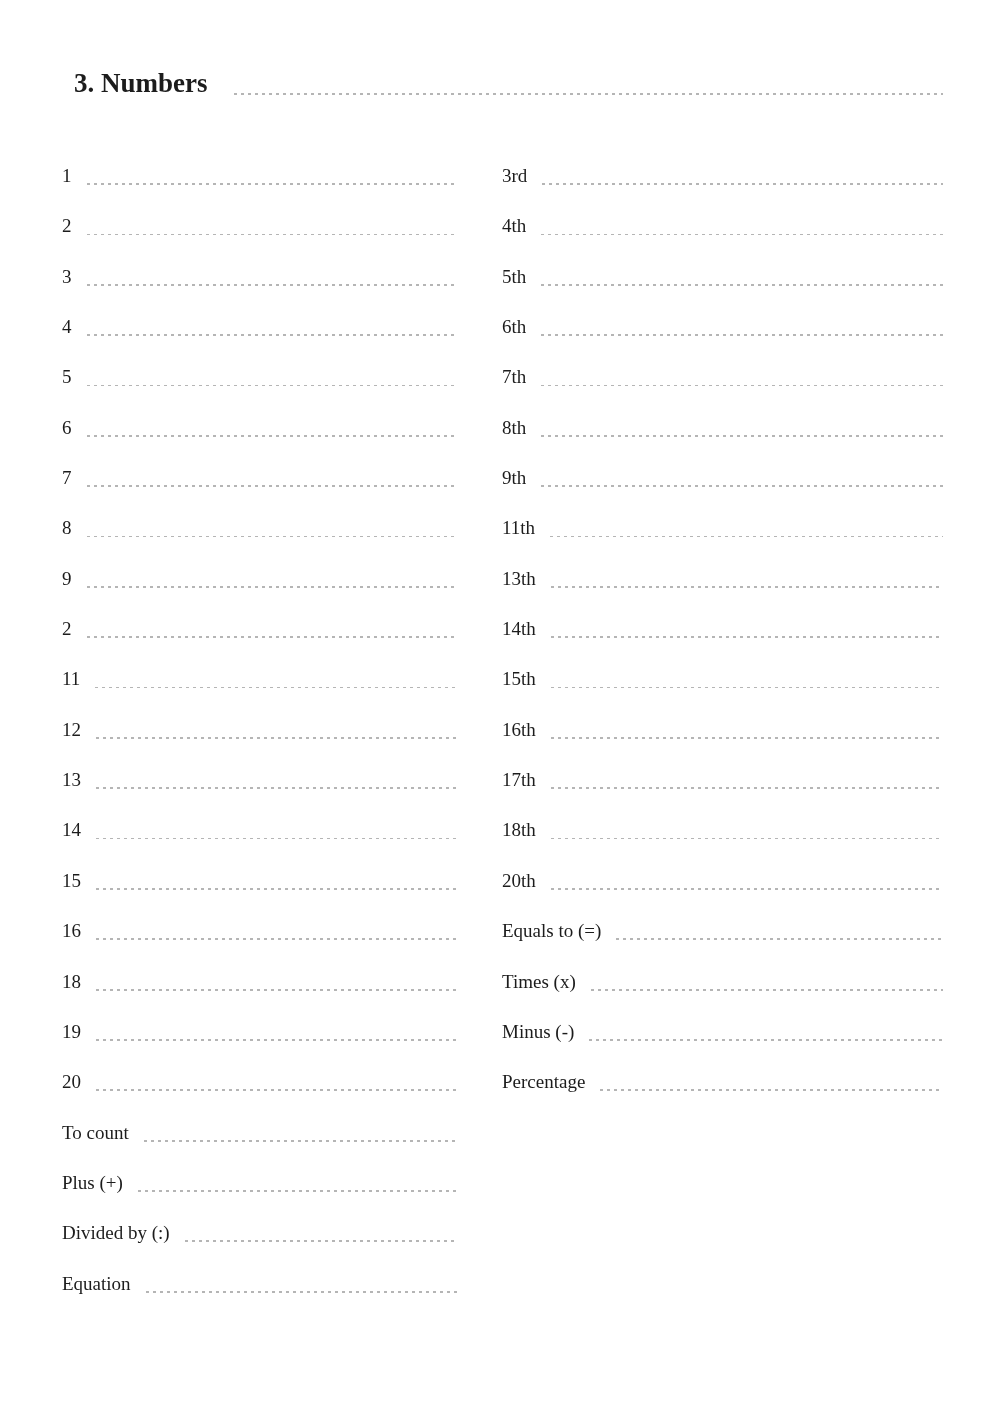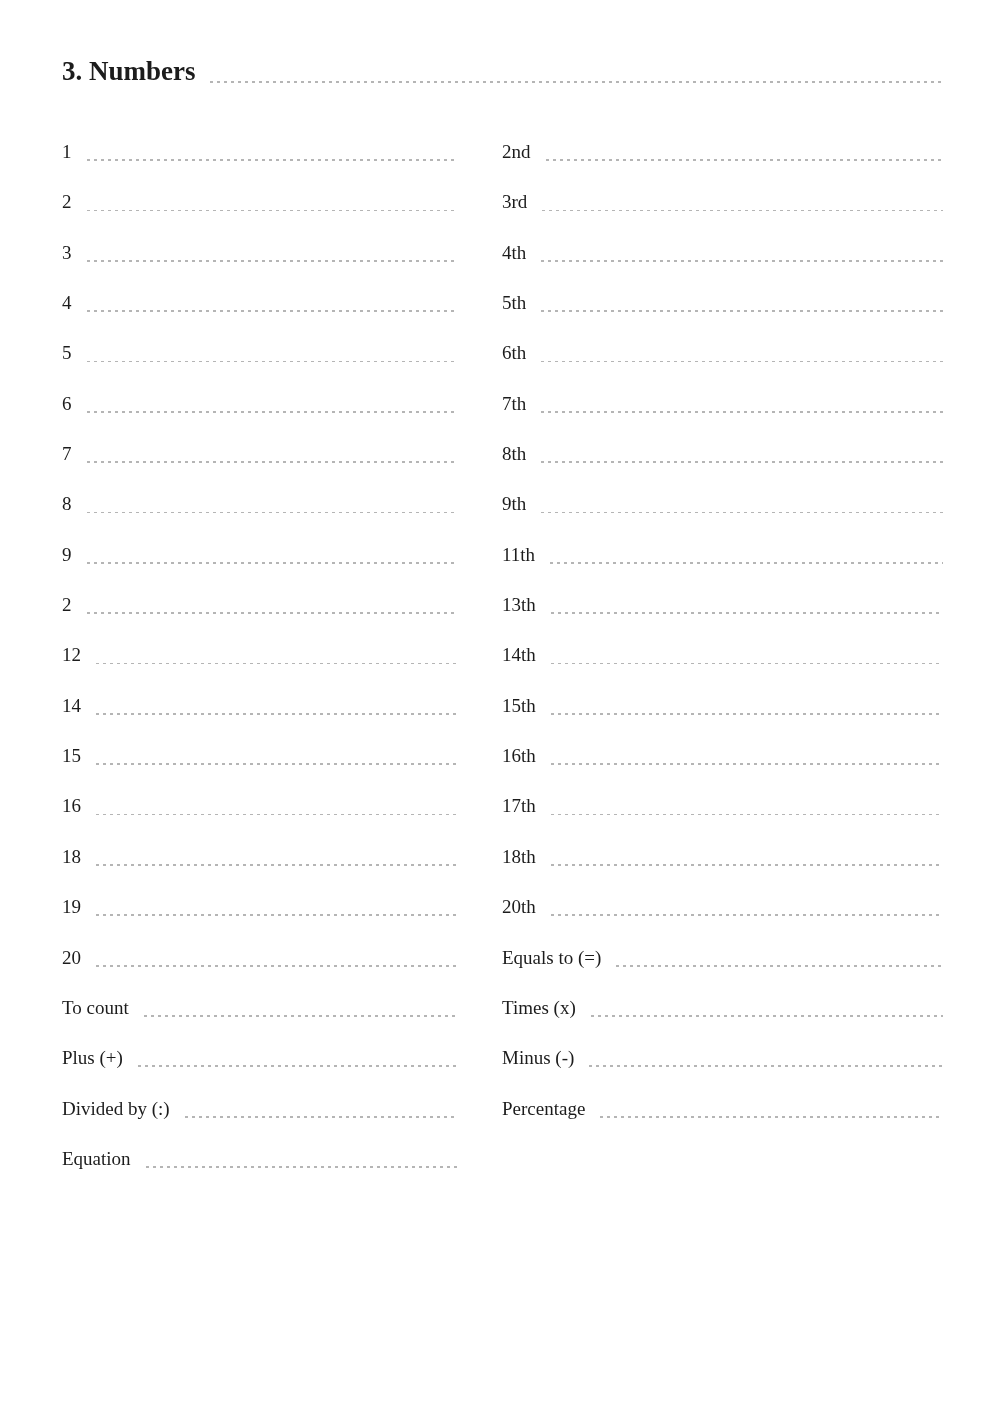--- a/index.html
+++ b/index.html
@@ -19,21 +19,21 @@
     height: 1414px;
     padding: 57px 57px 0 62px;
     background: #ffffff;
     overflow: hidden;
   }
   .title-row {
     display: flex;
     align-items: baseline;
   }
   .title {
-    margin: 0;
+    margin: 12px;
     font-size: 27px;
     line-height: 28px;
     font-weight: 700;
     white-space: nowrap;
   }
   .dotline {
     flex: 1 1 auto;
     height: 1.8px;
     background-image: repeating-linear-gradient(90deg, #b5b5b5 0px, #b5b5b5 3px, transparent 3px, transparent 7px);
     position: relative;
@@ -118,21 +118,29 @@
         </div>
         <div class="row">
           <span class="label">9</span>
           <div class="dotline"></div>
         </div>
         <div class="row">
           <span class="label">2</span>
           <div class="dotline"></div>
         </div>
         <div class="row">
+          <span class="label">11</span>
+          <div class="dotline"></div>
+        </div>
+        <div class="row">
           <span class="label">12</span>
+          <div class="dotline"></div>
+        </div>
+        <div class="row">
+          <span class="label">13</span>
           <div class="dotline"></div>
         </div>
         <div class="row">
           <span class="label">14</span>
           <div class="dotline"></div>
         </div>
         <div class="row">
           <span class="label">15</span>
           <div class="dotline"></div>
         </div>
@@ -164,24 +172,20 @@
           <span class="label">Divided by (:)</span>
           <div class="dotline"></div>
         </div>
         <div class="row">
           <span class="label">Equation</span>
           <div class="dotline"></div>
         </div>
       </div>
     <div class="col col-right" id="col-right">
         <div class="row">
-          <span class="label">2nd</span>
-          <div class="dotline"></div>
-        </div>
-        <div class="row">
           <span class="label">3rd</span>
           <div class="dotline"></div>
         </div>
         <div class="row">
           <span class="label">4th</span>
           <div class="dotline"></div>
         </div>
         <div class="row">
           <span class="label">5th</span>
           <div class="dotline"></div>

